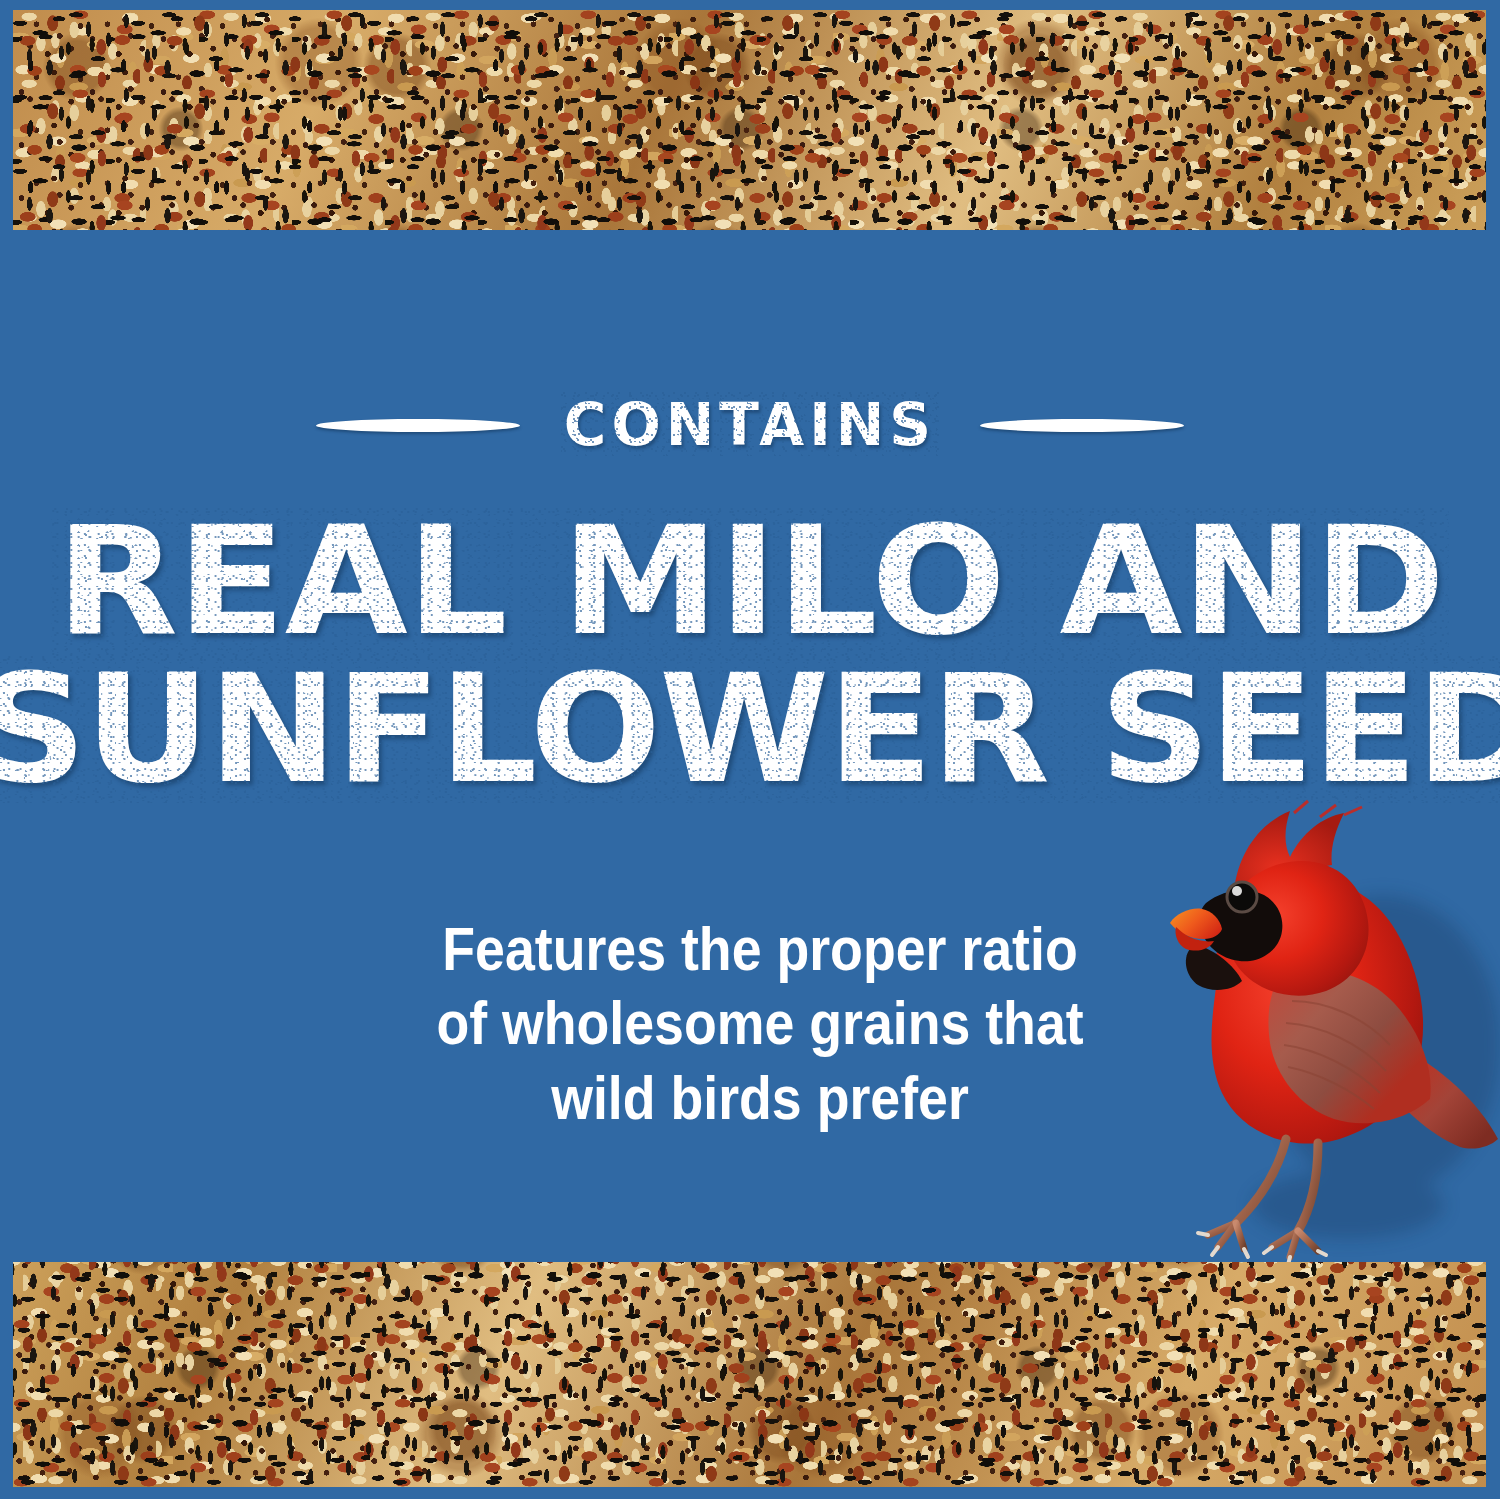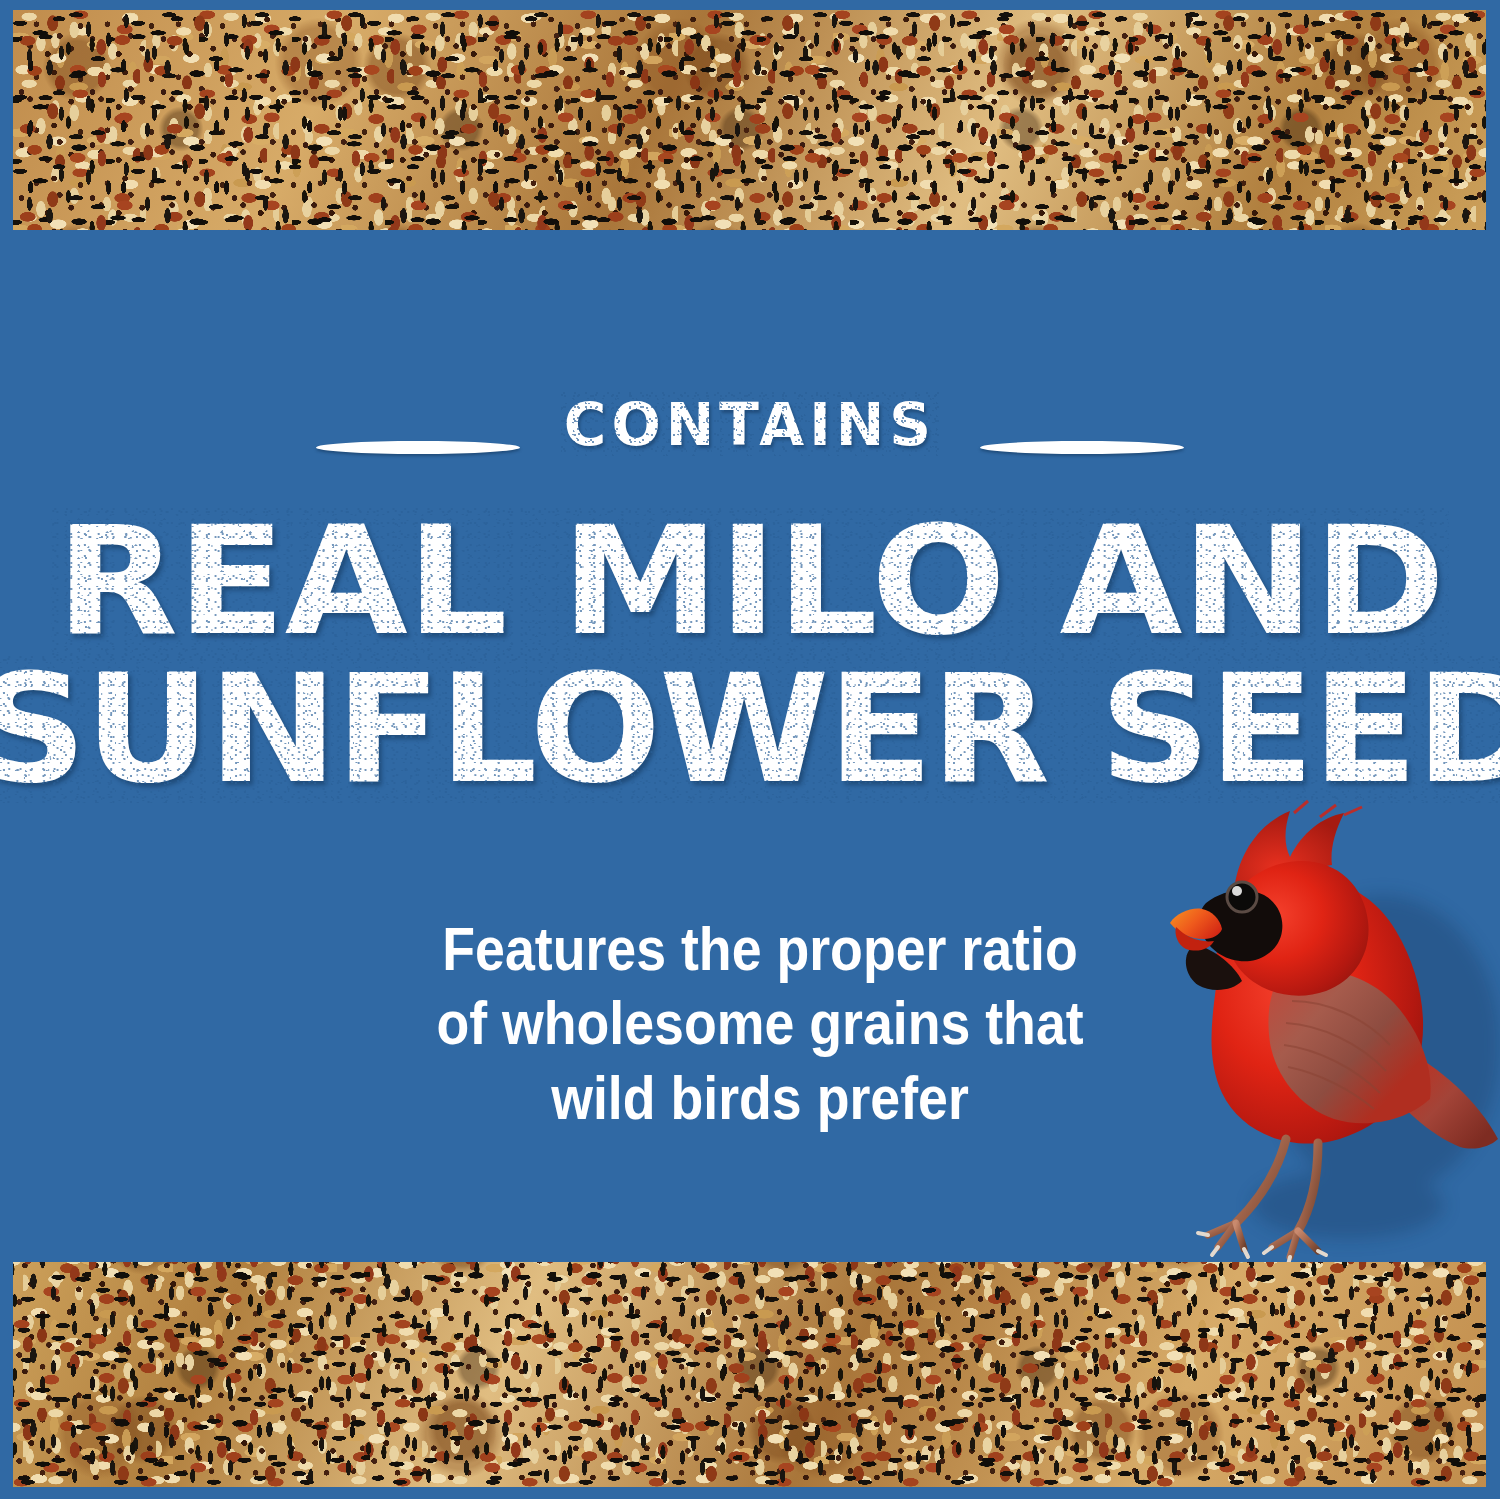--- a/index.html
+++ b/index.html
@@ -118,21 +118,21 @@
   }
   .seed-tex.alt { transform: scaleX(-1) scaleY(-1); }
 
   
   #contains-row {
     position: absolute;
     top: 396px;
     left: 0;
     width: 1500px;
     display: flex;
-    align-items: flex-end;
+    align-items: center;
     justify-content: center;
     gap: 44px;
   }
   .deco-rule {
     width: 204px;
     height: 13px;
     background: #ffffff;
     border-radius: 50%;
     box-shadow: 0 2px 3px rgba(12,40,70,.45);
     flex: 0 0 auto;

